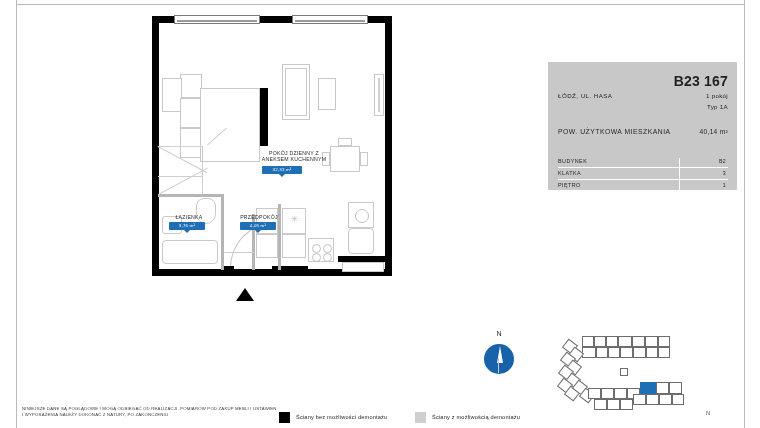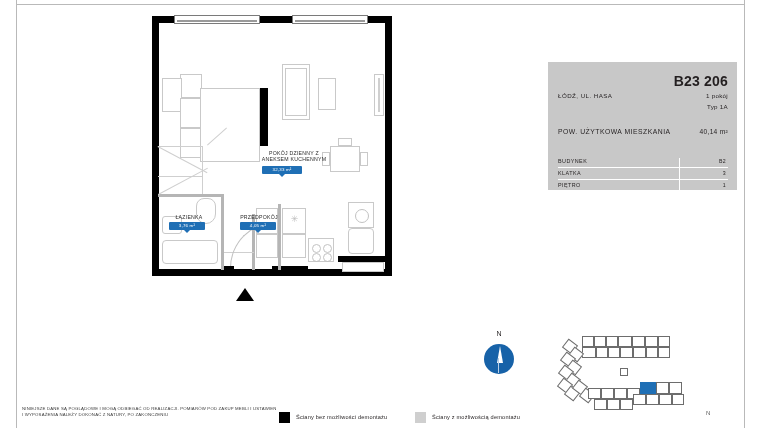--- a/index.html
+++ b/index.html
@@ -170,21 +170,21 @@
     <div class="rlabel" style="left:6px;top:198px;width:62px;">ŁAZIENKA</div>
     <div class="badge" style="left:17px;top:206px;width:36px;">3,76 m²</div>
 
     <div class="rlabel" style="left:76px;top:198px;width:62px;">PRZEDPOKÓJ</div>
     <div class="badge" style="left:88px;top:206px;width:36px;">4,05 m²</div>
   </div>
 
   <div id="entry-tri"></div>
 
   <div id="info">
-    <div id="info-nr">B23 206</div>
+    <div id="info-nr">B23 167</div>
     <div id="info-addr">ŁÓDŹ, UL. HASA</div>
     <div id="info-rooms">1 pokój</div>
     <div id="info-typ">Typ 1A</div>
 
     <div id="info-area-l">POW. UŻYTKOWA MIESZKANIA</div>
     <div id="info-area-v">40,14 m²</div>
 
     <div class="trow" style="top:94px;">
       <span class="k">BUDYNEK</span>
       <span class="v">B2</span>

